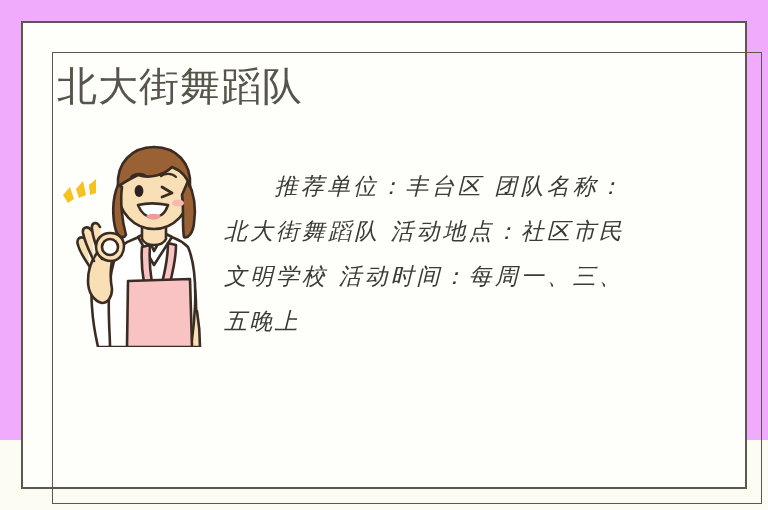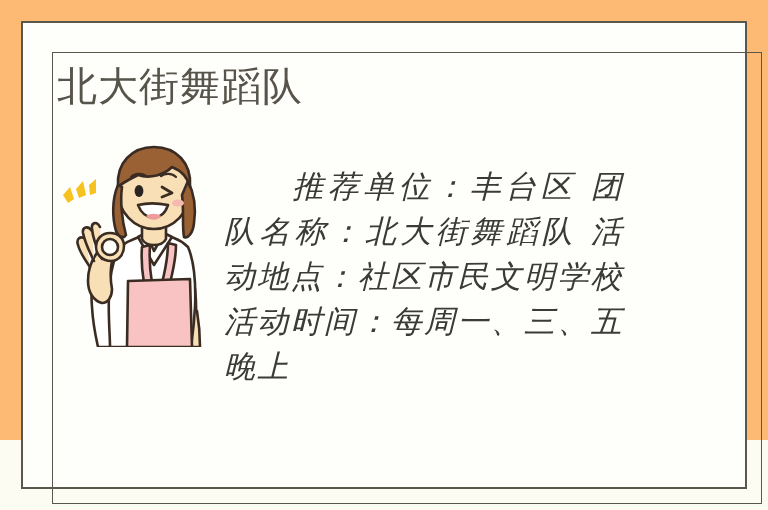--- a/index.html
+++ b/index.html
@@ -11,21 +11,21 @@
     height: 510px;
     overflow: hidden;
     background: #fcfcf2;
     font-family: "Liberation Sans", sans-serif;
   }
 
   #poster {
     position: relative;
     width: 768px;
     height: 440px;
-    background: #fdba74;
+    background: #f0abfc;
     box-sizing: border-box;
   }
 
   
   .frame-outer {
     position: absolute;
     left: 21px;
     top: 21px;
     width: 726px;
     height: 468px;
@@ -72,21 +72,21 @@
     height: 204px;
   }
 
   
   .info-block {
     position: absolute;
     left: 224px;
     top: 164px;
     width: 400px;
     font-family: "DejaVu Serif", "Liberation Serif", serif;
-    font-size: 31px;
+    font-size: 23px;
     line-height: 45px;
     color: #3a3a38;
     text-align: justify;
     text-justify: inter-character;
     letter-spacing: 2.2px;
     font-style: italic;
     text-indent: 2.2em;
     word-break: break-all;
   }
   .info-block .seg {

